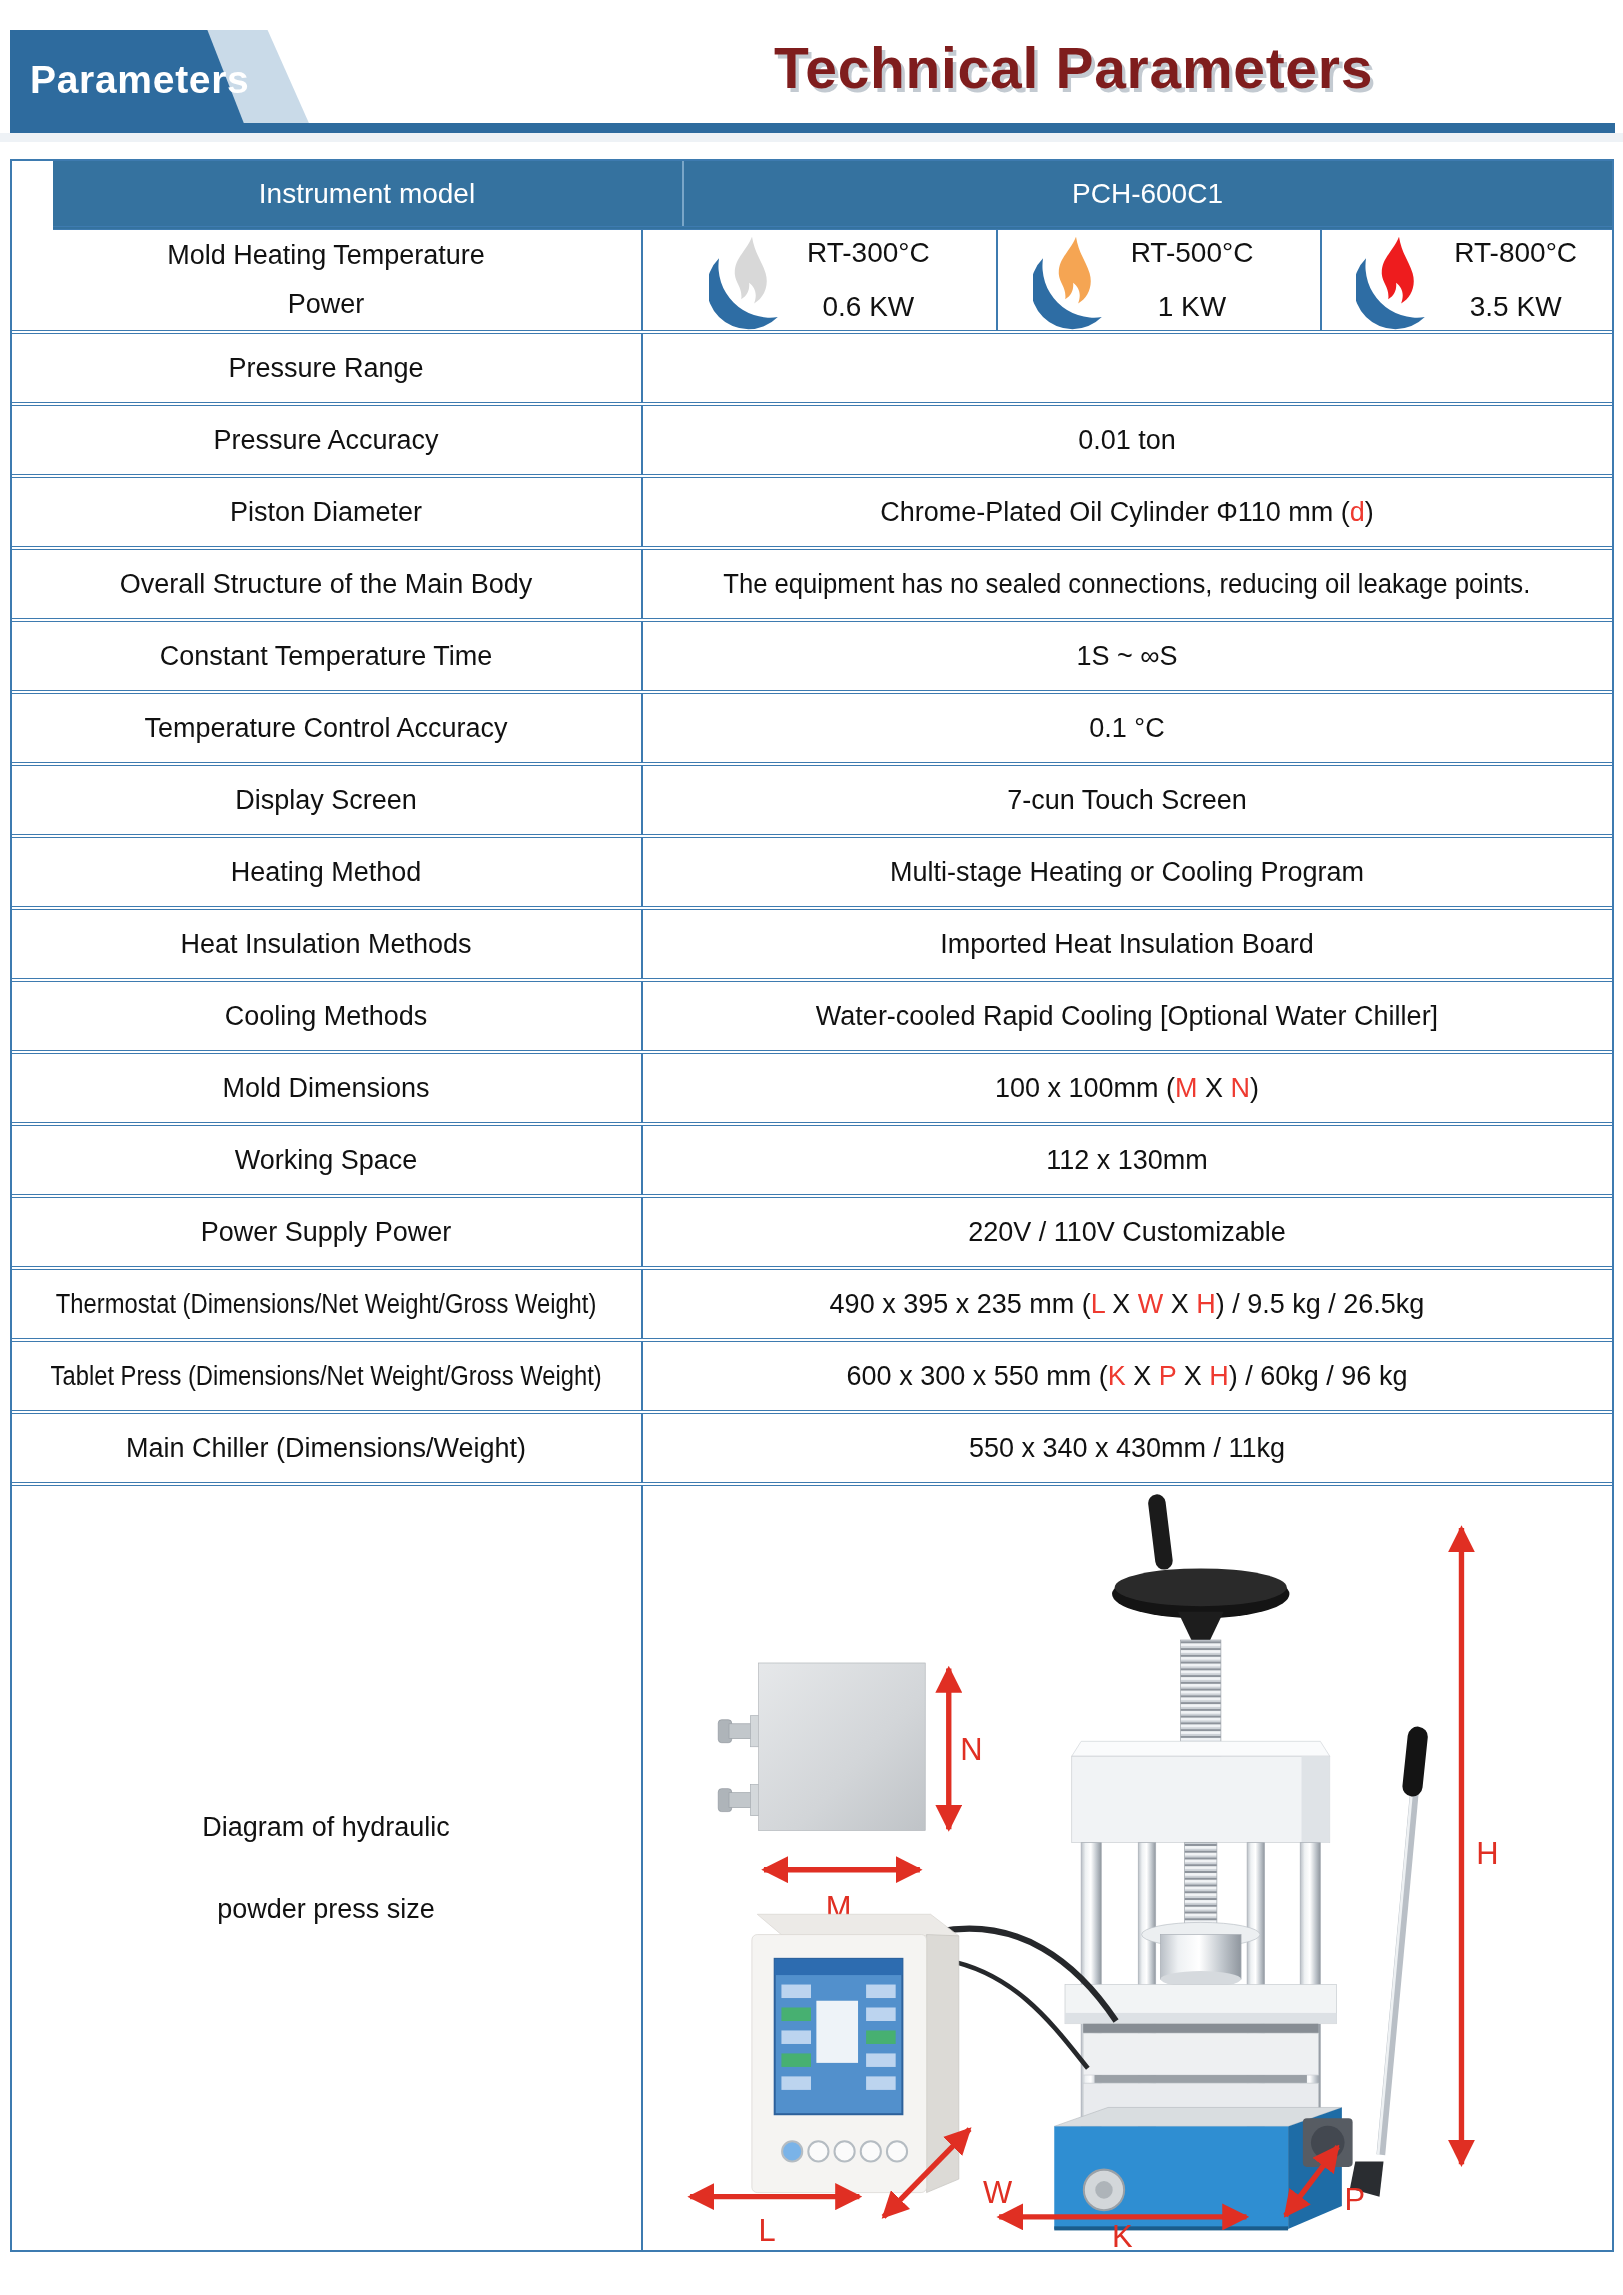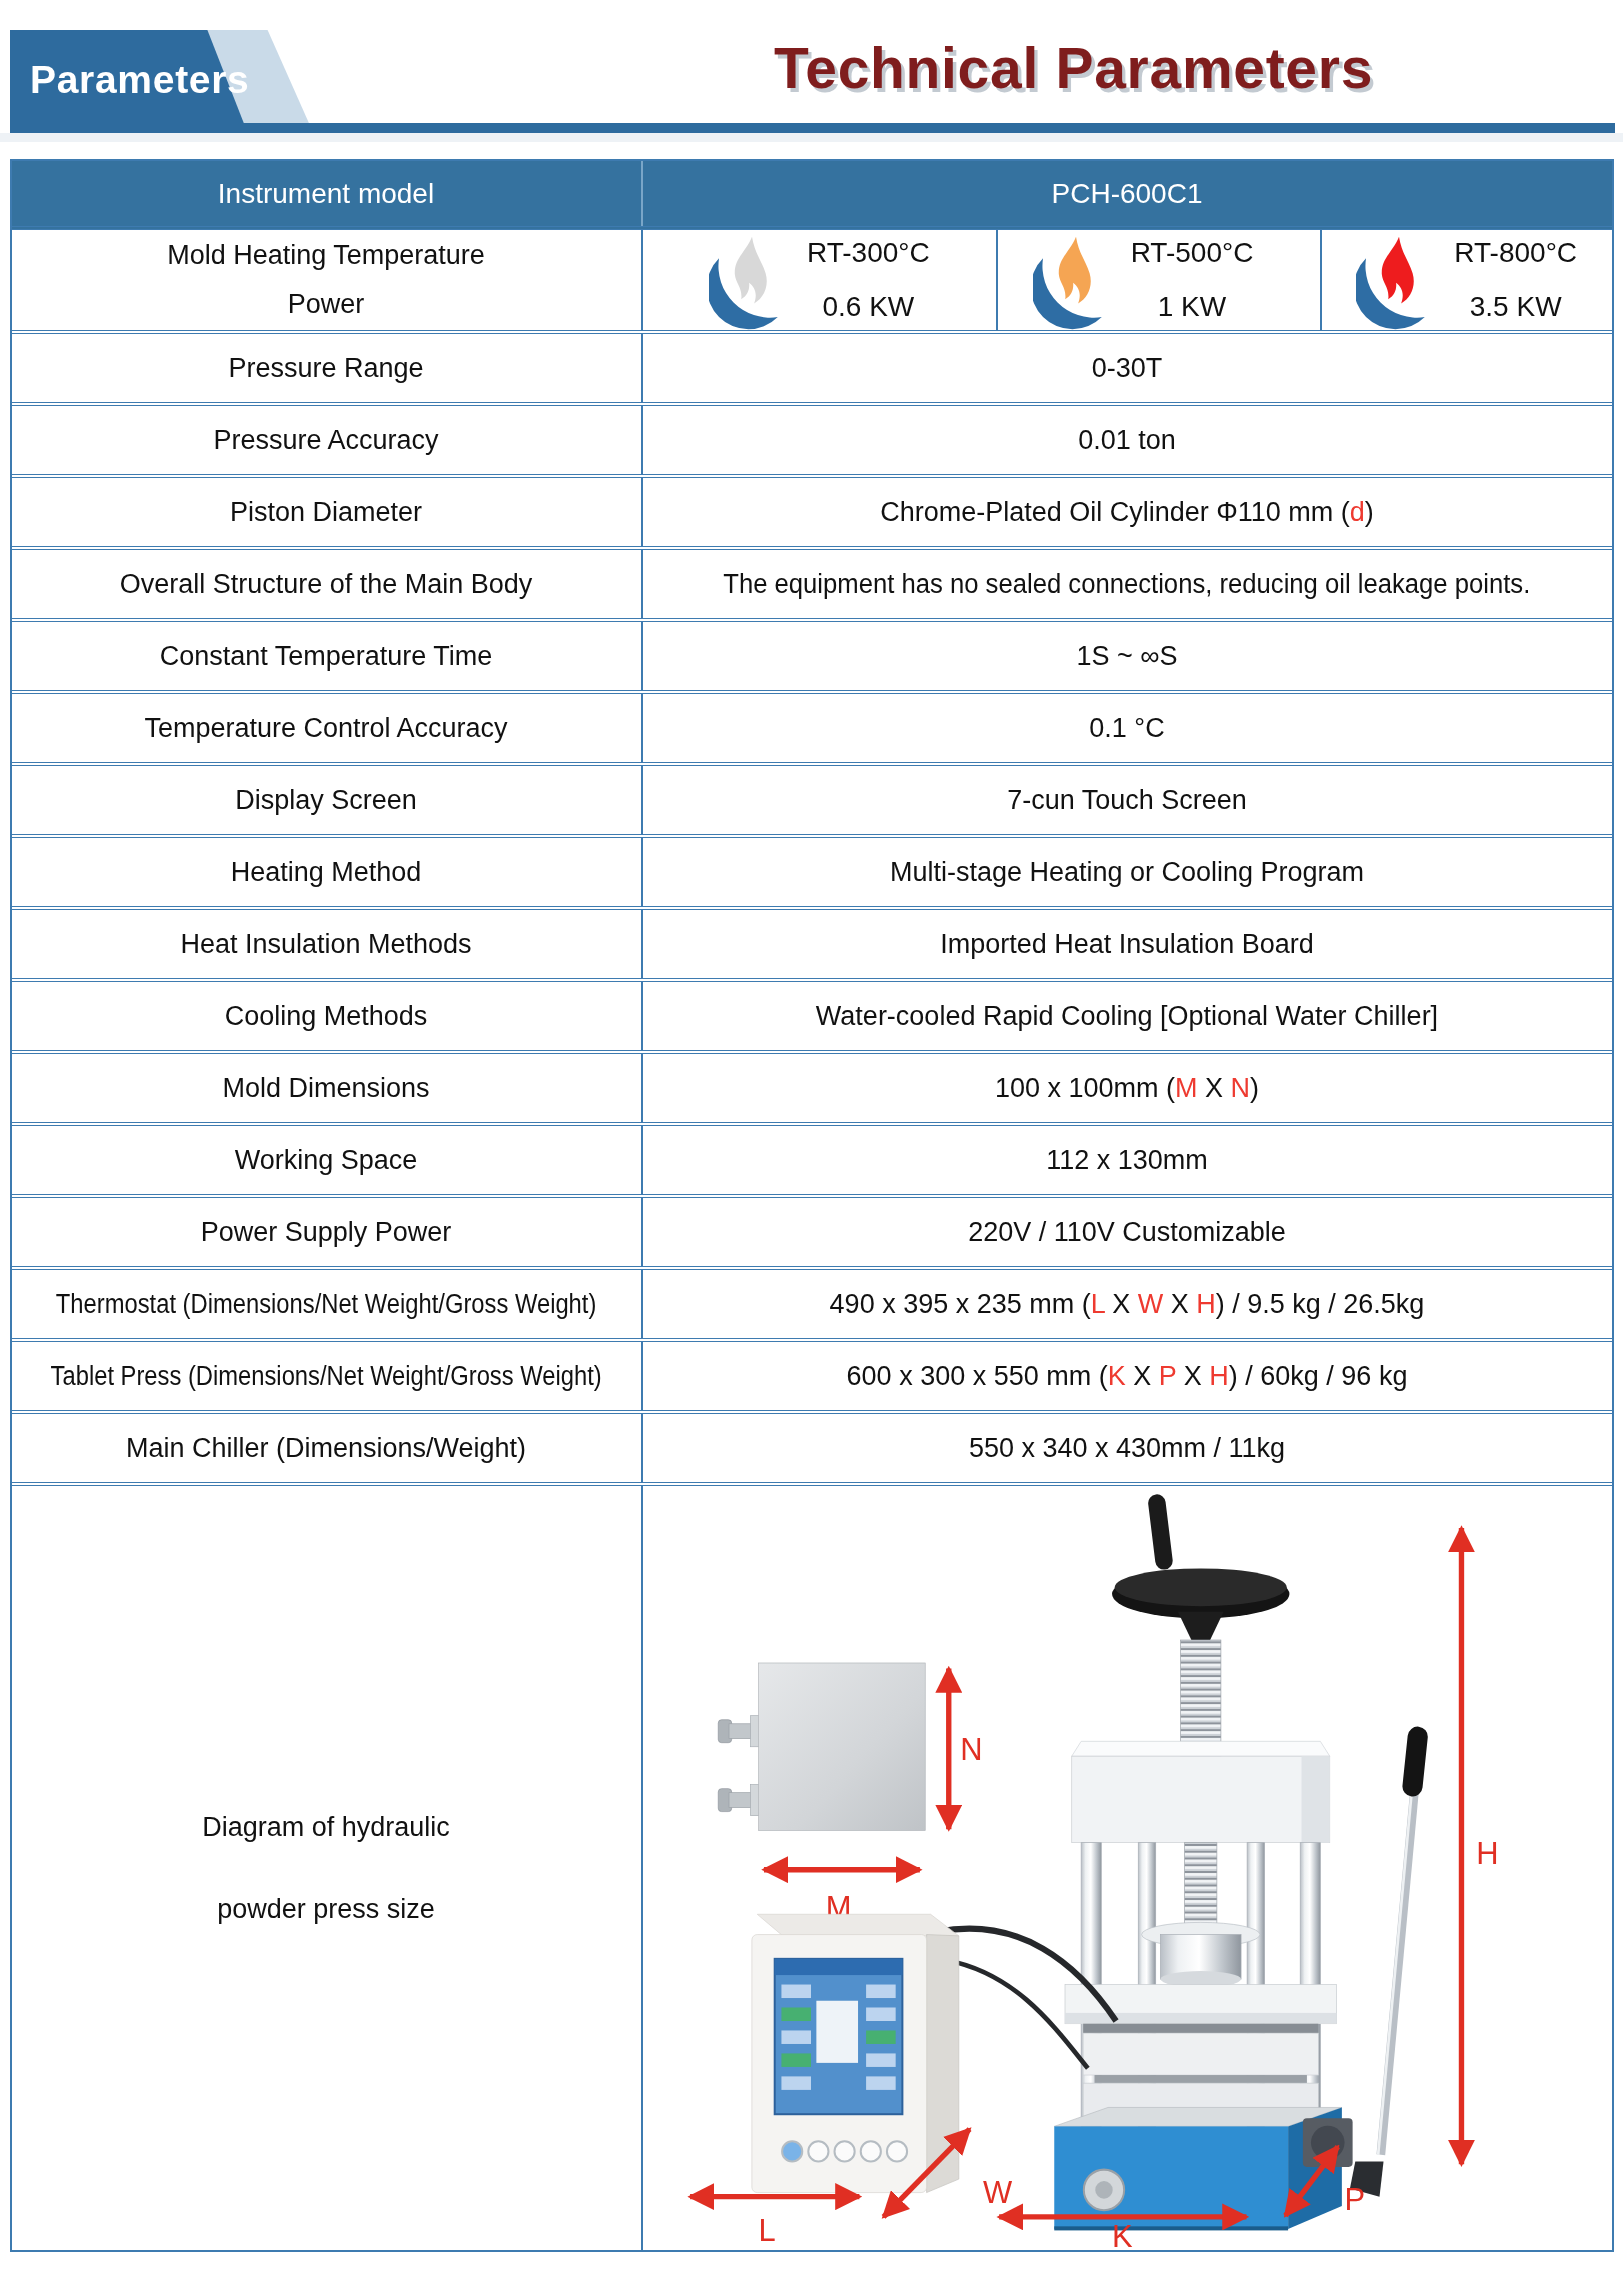--- a/index.html
+++ b/index.html
@@ -20,21 +20,21 @@
     font-size:57px;font-weight:bold;color:#7f1d1d;text-shadow:3.4px 4px 0 #c3cad1;letter-spacing:0.7px;}
   
   .param-table{position:absolute;left:9.5px;top:159px;width:1604px;border:2.7px solid #3e7bb0;
     box-sizing:border-box;display:flex;flex-direction:column;background:#fff;}
   .row{display:flex;border-bottom:4px double #3e7bb0;box-sizing:border-box;flex:none;}
   .row.last{border-bottom:none;}
   .cell{box-sizing:border-box;}
   .cell.l{width:631px;border-right:2px solid #3e7bb0;display:flex;flex-direction:column;
     align-items:center;justify-content:center;text-align:center;}
   .cell.r{flex:1;display:flex;align-items:center;justify-content:center;text-align:center;}
-  .row.head{height:69px;background:#35729f;}
+  .row.head{height:69px;background:#35729f;margin-left:41px;}
   .row.head .cell{background:#35729f;color:#fff;font-size:28px;}
   .row.head .cell.l{border-right-color:#7aa6c8;}
   .row.heat{height:104px;}
   .row.heat .cell.l{font-size:27px;row-gap:17.6px;}
   .hcell{flex:1;display:flex;align-items:center;justify-content:center;column-gap:12px;margin-left:32px;}
   .hcell + .hcell{border-left:2px solid #3e7bb0;}
   .hcol{display:flex;flex-direction:column;row-gap:21.6px;font-size:28px;}
   .flame{width:86px;height:101px;}
   .row.std{height:72px;font-size:27px;}
   .row.diag{height:764px;}
@@ -98,23 +98,20 @@
           <span>RT-800°C</span>
           <span>3.5 KW</span>
         </div>
       </div>
     </div>
   </div>
 
   <div id="rows-host"><div class="row std">
         <div class="cell l">
           <span>Pressure Range</span>
-        </div>
-        <div class="cell r">
-          <span><span>0-30T</span></span>
         </div>
       </div><div class="row std">
         <div class="cell l">
           <span>Pressure Accuracy</span>
         </div>
         <div class="cell r">
           <span><span>0.01 ton</span></span>
         </div>
       </div><div class="row std">
         <div class="cell l">

